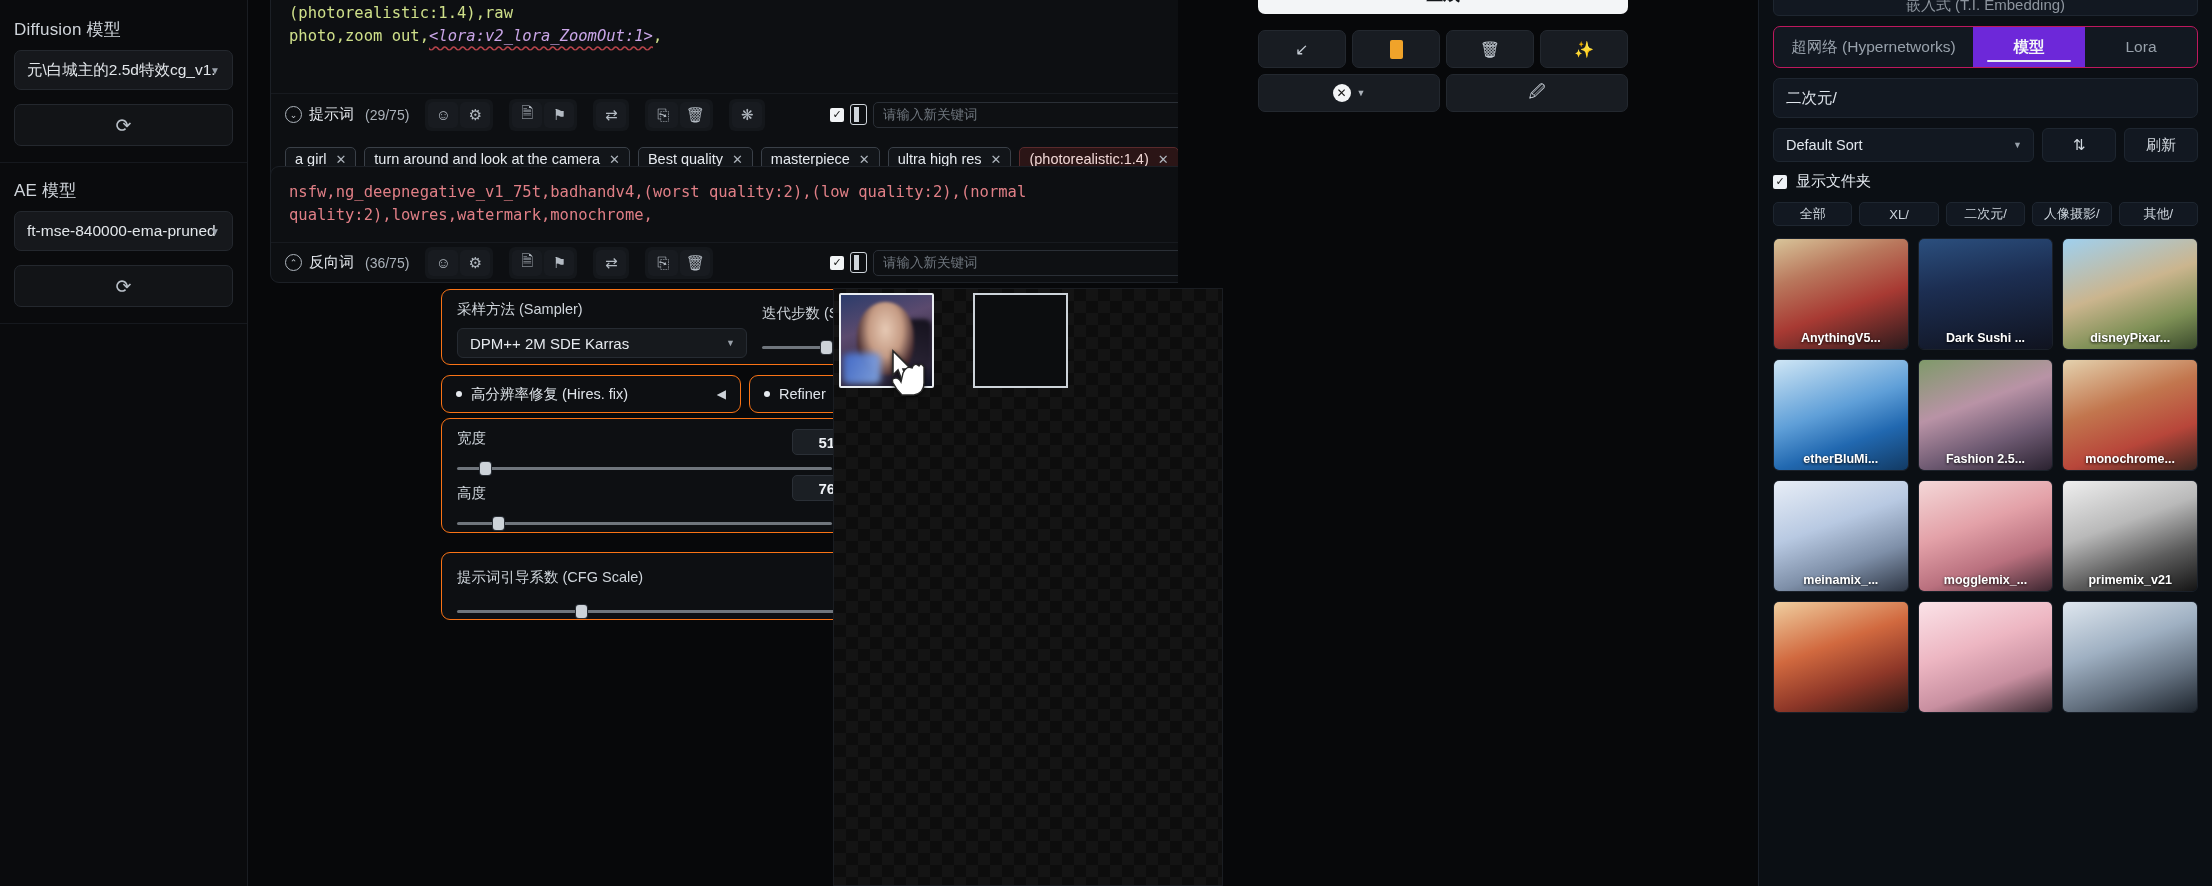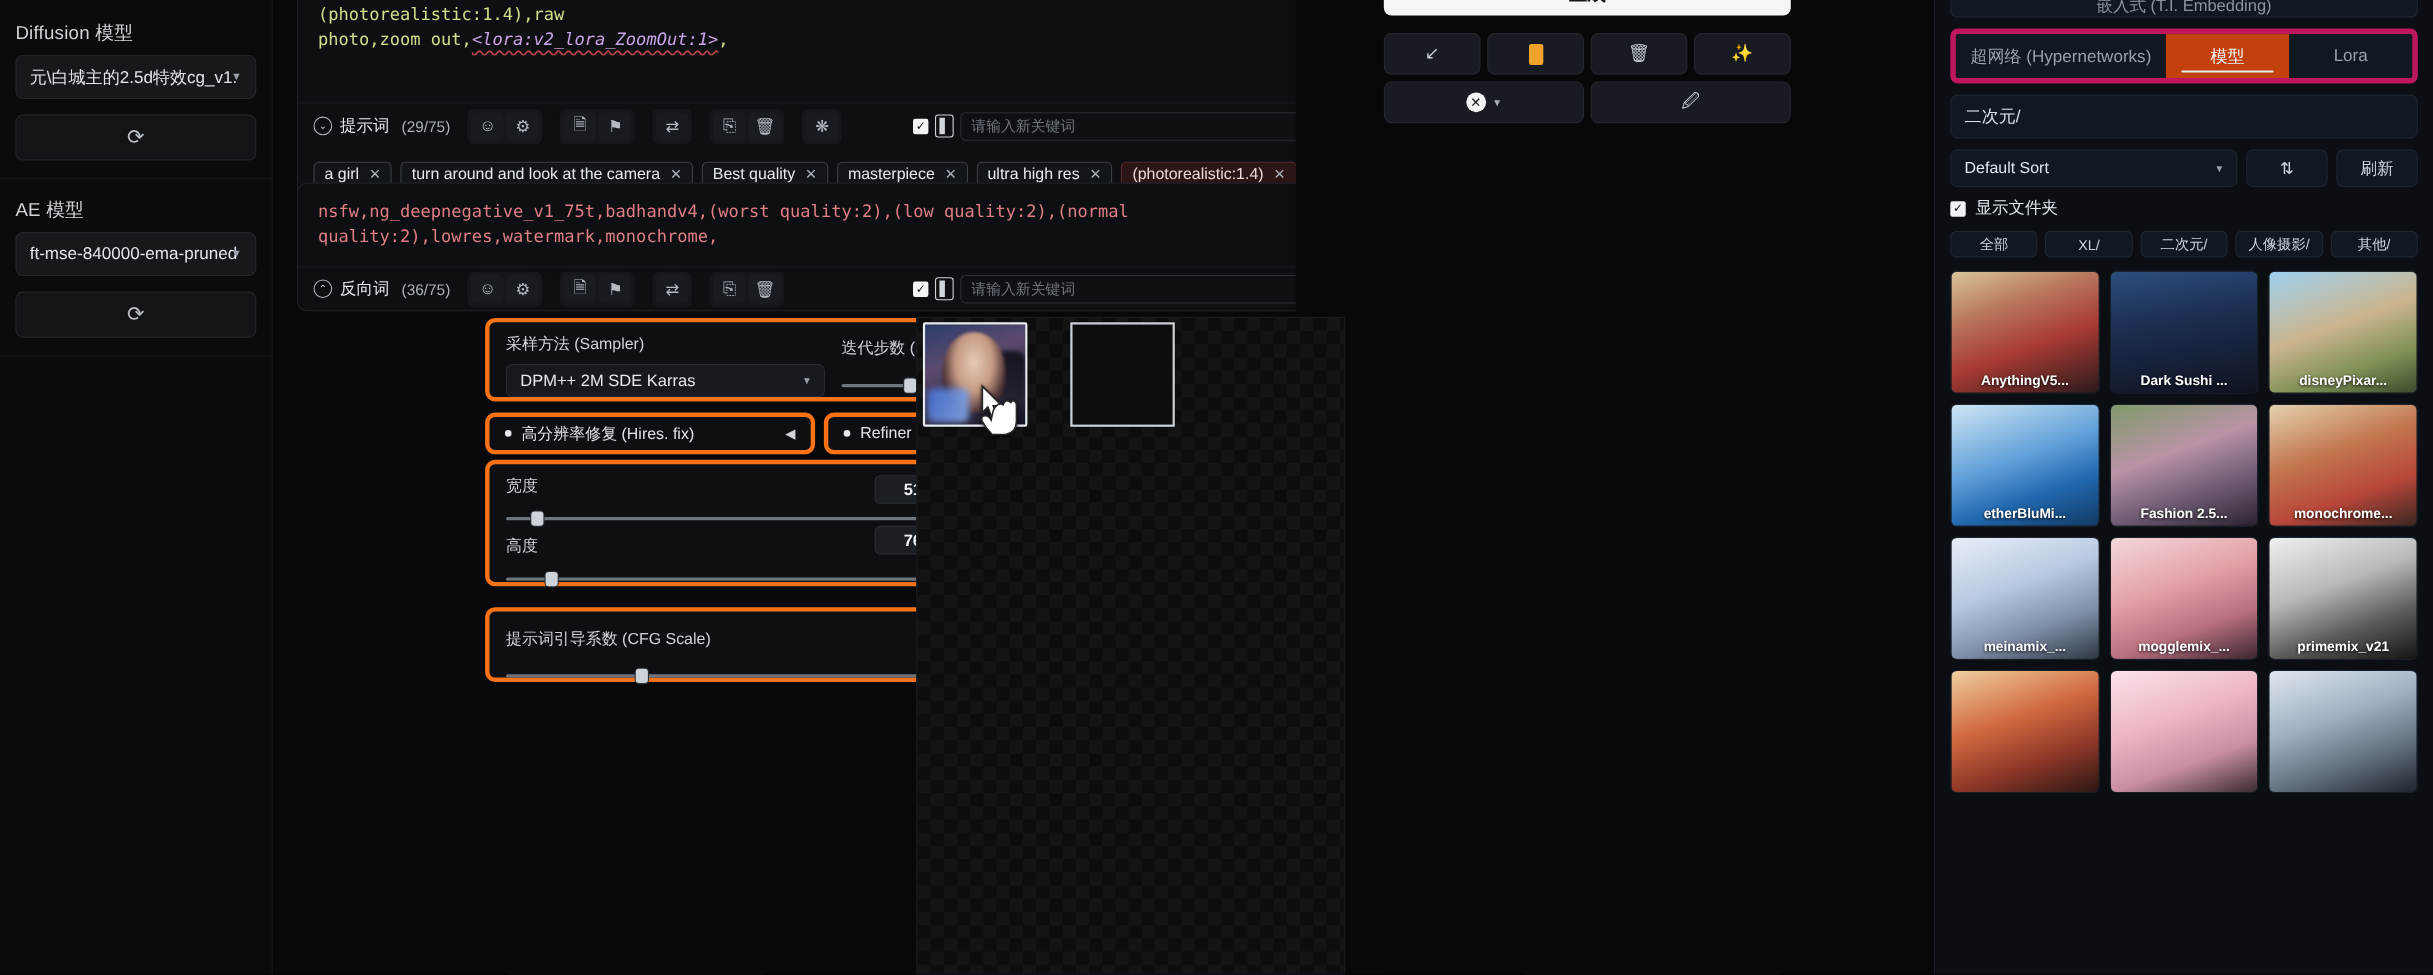--- a/index.html
+++ b/index.html
@@ -111,21 +111,21 @@
     padding:14px 18px 0 18px; font-family:"DejaVu Sans Mono","Liberation Mono",monospace;
     font-size:15.5px; line-height:23px; color:#e07f86; white-space:pre-wrap;
   }
   .neg-toolbar {
     position:absolute; left:0; right:0; bottom:0; height:40px;
     display:flex; align-items:center; gap:10px; padding:0 14px; border-top:1px solid #171a1f;
   }
 
   
   .panel {
-    position:absolute; background:#0d0f12; border:4px solid #f97316; border-radius:9px;
+    position:absolute; background:#0d0f12; border:1px solid #f97316; border-radius:9px;
   }
   .p-sampler { left:193px; top:289px; width:613px; height:76px; }
   .fld-label { font-size:14.5px; color:#cfd5db; }
   .sel-box {
     height:30px; background:#16191d; border:1px solid #262b32; border-radius:6px;
     display:flex; align-items:center; padding:0 12px; font-size:15px; color:#e6eaef; position:relative;
   }
   .sel-box .caret{position:absolute;right:11px;font-size:9px;color:#9aa1aa;}
 
   .slider-track { height:3px; background:#6f757c; border-radius:2px; position:relative; }
@@ -219,24 +219,24 @@
 
   
   .right-sidebar {
     position:absolute; left:1758px; top:0; width:454px; height:886px;
     background:#0b0f14; border-left:1px solid #1a2029; padding: 0 14px;
   }
   .rs-embed {
     height:22px; margin-top:-6px; background:#121821; border:1px solid #1e2630; border-radius:6px;
     display:flex; align-items:center; justify-content:center; font-size:15px; color:#8d959e; overflow:hidden;
   }
-  .rs-tabs { display:flex; margin-top:10px; background:#121821; border:5px solid #be185d; border-radius:7px; overflow:hidden;}
+  .rs-tabs { display:flex; margin-top:10px; background:#121821; border:1px solid #be185d; border-radius:7px; overflow:hidden;}
   .rs-tab { flex:1; height:40px; display:flex;align-items:center;justify-content:center; font-size:15.5px; color:#98a1ab; position:relative;}
   .rs-tab.narrow { flex:0 0 112px; }
-  .rs-tab.active { color:#f1f4f7; font-weight:400; background:#c2410c;}
+  .rs-tab.active { color:#f1f4f7; font-weight:700; background:#6d28d9;}
   .rs-tab.active::after{content:"";position:absolute;left:14px;right:14px;bottom:5px;height:2.5px;background:#e8edf2;border-radius:2px;}
   .rs-search {
     margin-top:10px; height:40px; background:#121821; border:1px solid #1e2630; border-radius:7px;
     display:flex;align-items:center;padding:0 12px;font-size:15.5px;color:#dfe5ec;
   }
   .rs-sortrow { margin-top:10px; display:flex; gap:8px; }
   .rs-sort {
     flex:1; height:34px; background:#121821; border:1px solid #1e2630; border-radius:6px;
     display:flex;align-items:center;padding:0 12px;font-size:14.5px;color:#e2e8ee; position:relative;
   }

